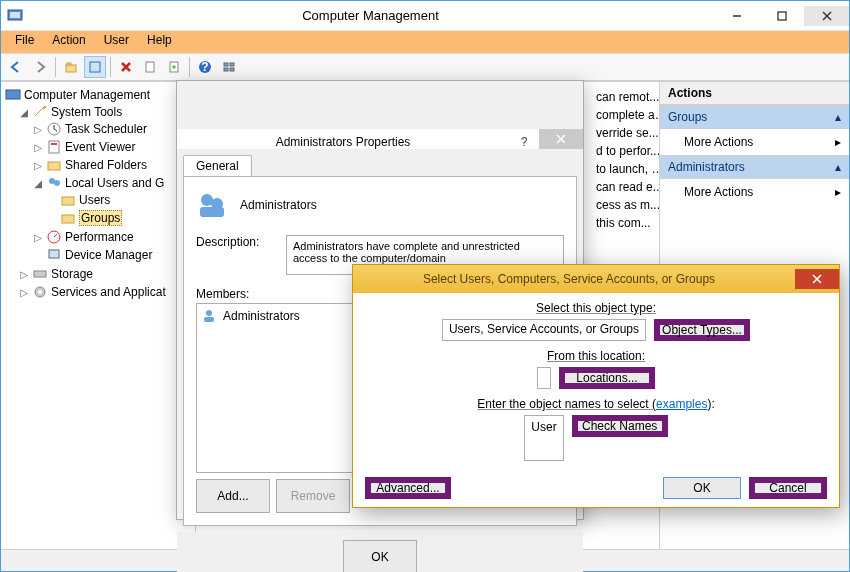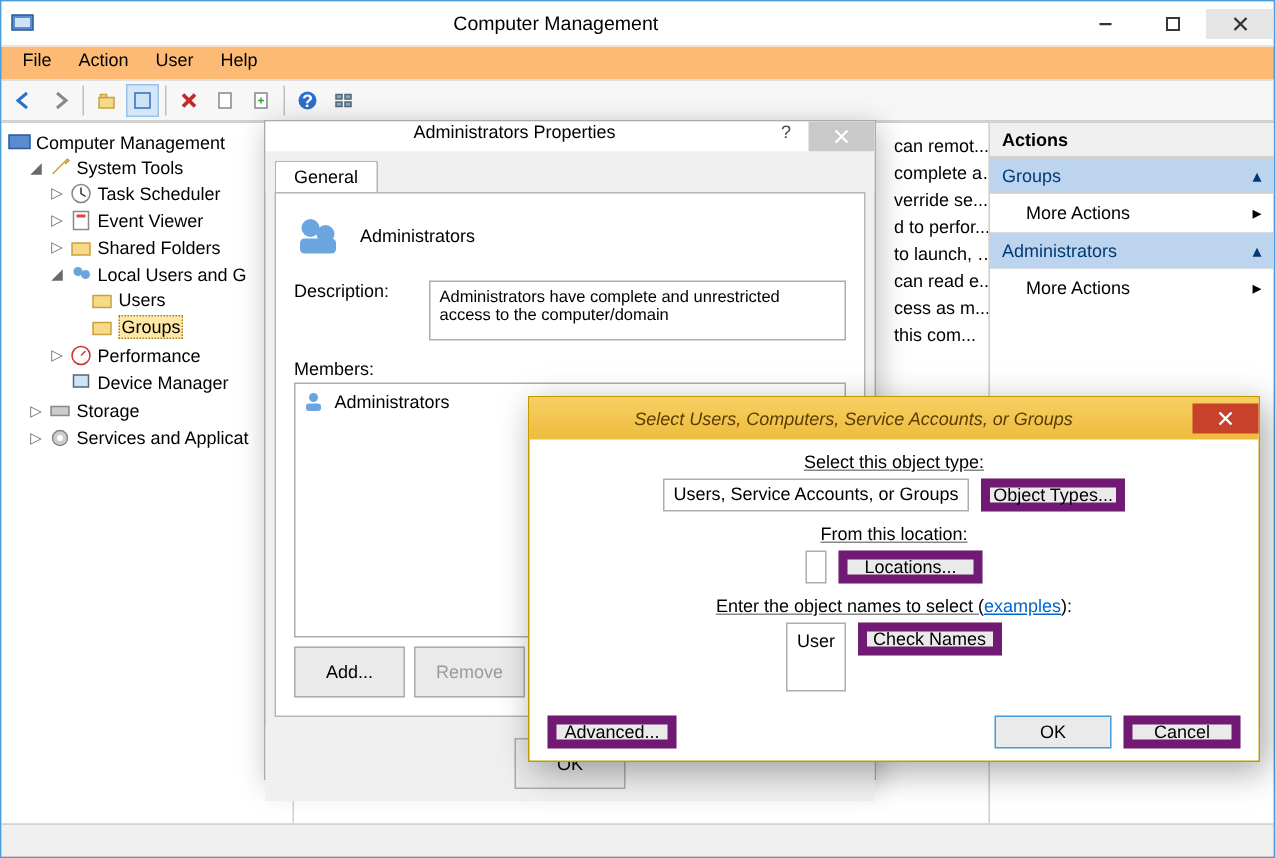--- a/index.html
+++ b/index.html
@@ -39,21 +39,21 @@
 .list-col div { padding: 2px 4px; white-space: nowrap; overflow: hidden; text-overflow: ellipsis; }
 
 
 .actions-pane { width: 190px; border-left: 1px solid #d0d0d0; background: #fff; display: flex; flex-direction: column; }
 .actions-header { background: #f0f0f0; padding: 4px 8px; font-weight: bold; border-bottom: 1px solid #d0d0d0; }
 .action-group-hdr { background: #bcd4ee; padding: 4px 8px; display: flex; justify-content: space-between; align-items: center; border-top: 1px solid #d0d0d0; border-bottom: 1px solid #d0d0d0; color: #003a74; }
 .action-item { padding: 6px 8px 6px 24px; display: flex; justify-content: space-between; align-items: center; }
 
 
 .props-dialog { position: absolute; left: 176px; top: 80px; width: 408px; height: 440px; background: #f0f0f0; border: 1px solid #aaa; box-shadow: 2px 4px 18px rgba(0,0,0,0.25); display: flex; flex-direction: column; }
-.props-titlebar { height: 28px; background: #fff; display: flex; align-items: flex-start; }
+.props-titlebar { height: 28px; background: #fff; display: flex; align-items: flex-end; margin-top: 48px; }
 .props-titlebar .ptitle { flex: 1; text-align: center; }
 .props-titlebar .help { width: 30px; text-align: center; color: #444; }
 .props-titlebar .pclose { width: 44px; height: 20px; background: #c9c9c9; color: #fff; display: flex; align-items: center; justify-content: center; margin-right: 0; }
 .tabstrip { display: flex; padding: 6px 6px 0 6px; background: #f0f0f0; }
 .tab { background: #fff; border: 1px solid #b5b5b5; border-bottom: none; padding: 3px 12px; border-radius: 2px 2px 0 0; }
 .tabbody { flex: 1; margin: 0 6px 6px 6px; background: #fff; border: 1px solid #b5b5b5; padding: 12px; display: flex; flex-direction: column; }
 .group-hdr { display: flex; align-items: center; gap: 12px; margin-bottom: 14px; }
 .group-hdr .gicon { width: 32px; height: 32px; }
 .desc-row { display: flex; gap: 10px; margin-bottom: 12px; }
 .desc-row label { width: 80px; }
@@ -61,21 +61,21 @@
 .members-lbl { margin-bottom: 2px; }
 .members-box { border: 1px solid #abadb3; background: #fff; height: 170px; padding: 4px; }
 .members-box .mitem { display: flex; align-items: center; gap: 6px; }
 .btn-row { display: flex; gap: 6px; margin-top: 6px; }
 .btn { min-width: 74px; height: 22px; background: #eaeaea; border: 1px solid #acacac; padding: 16px 10px; display: inline-flex; align-items: center; justify-content: center; }
 .btn.disabled { color: #9a9a9a; }
 .props-footer { display: flex; justify-content: center; gap: 8px; padding: 8px; background: #f0f0f0; }
 
 
 .select-dialog { position: absolute; left: 352px; top: 264px; width: 488px; height: 244px; background: #fff; border: 1px solid #c49a00; box-shadow: 4px 6px 22px rgba(0,0,0,0.35); display: flex; flex-direction: column; }
-.sel-titlebar { height: 30px; background: linear-gradient(#f7cf63,#eebc3d); display: flex; align-items: center; padding-left: 10px; font-style: italic; }
+.sel-titlebar { height: 30px; background: linear-gradient(#f7cf63,#eebc3d); display: flex; align-items: center; padding-left: 10px; }
 .sel-titlebar .stitle { flex: 1; text-align: center; color: #5a3e00; padding-right: 20px; }
 .sel-titlebar .sclose { width: 44px; height: 20px; background: #c8412b; color: #fff; display: flex; align-items: center; justify-content: center; }
 .sel-body { flex: 1; padding: 8px 12px; display: flex; flex-direction: column; gap: 4px; align-items: center; }
 .sel-row { display: flex; gap: 8px; align-items: flex-start; }
 .sel-field { flex: 1; border: 1px solid #abadb3; height: 22px; padding: 2px 6px; background: #fff; }
 .sel-btn { width: 96px; height: 22px; border: 6px solid #701a75; background: #eaeaea; display: flex; align-items: center; justify-content: center; }
 .names-area { flex: 1; border: 1px solid #abadb3; padding: 4px 6px; height: 46px; }
 .sel-footer { display: flex; padding: 8px 12px; gap: 8px; }
 .sel-footer .spacer { flex: 1; }
 a.ex { color: #0066cc; text-decoration: underline; }

